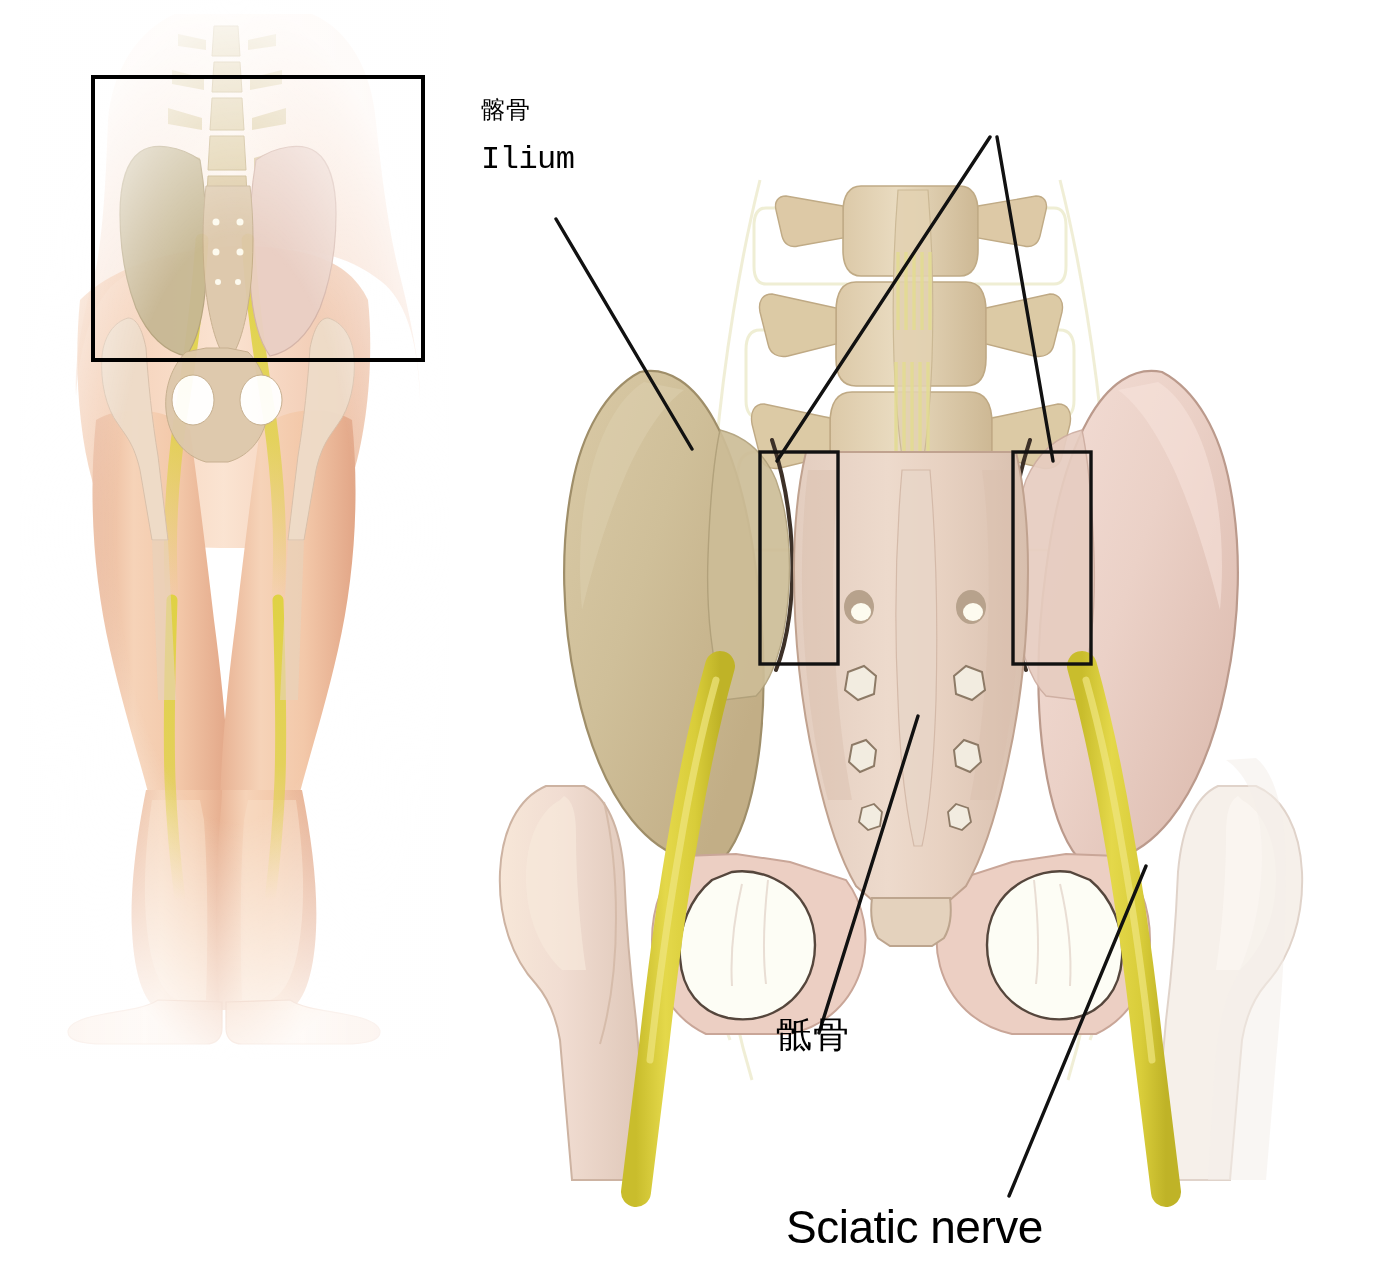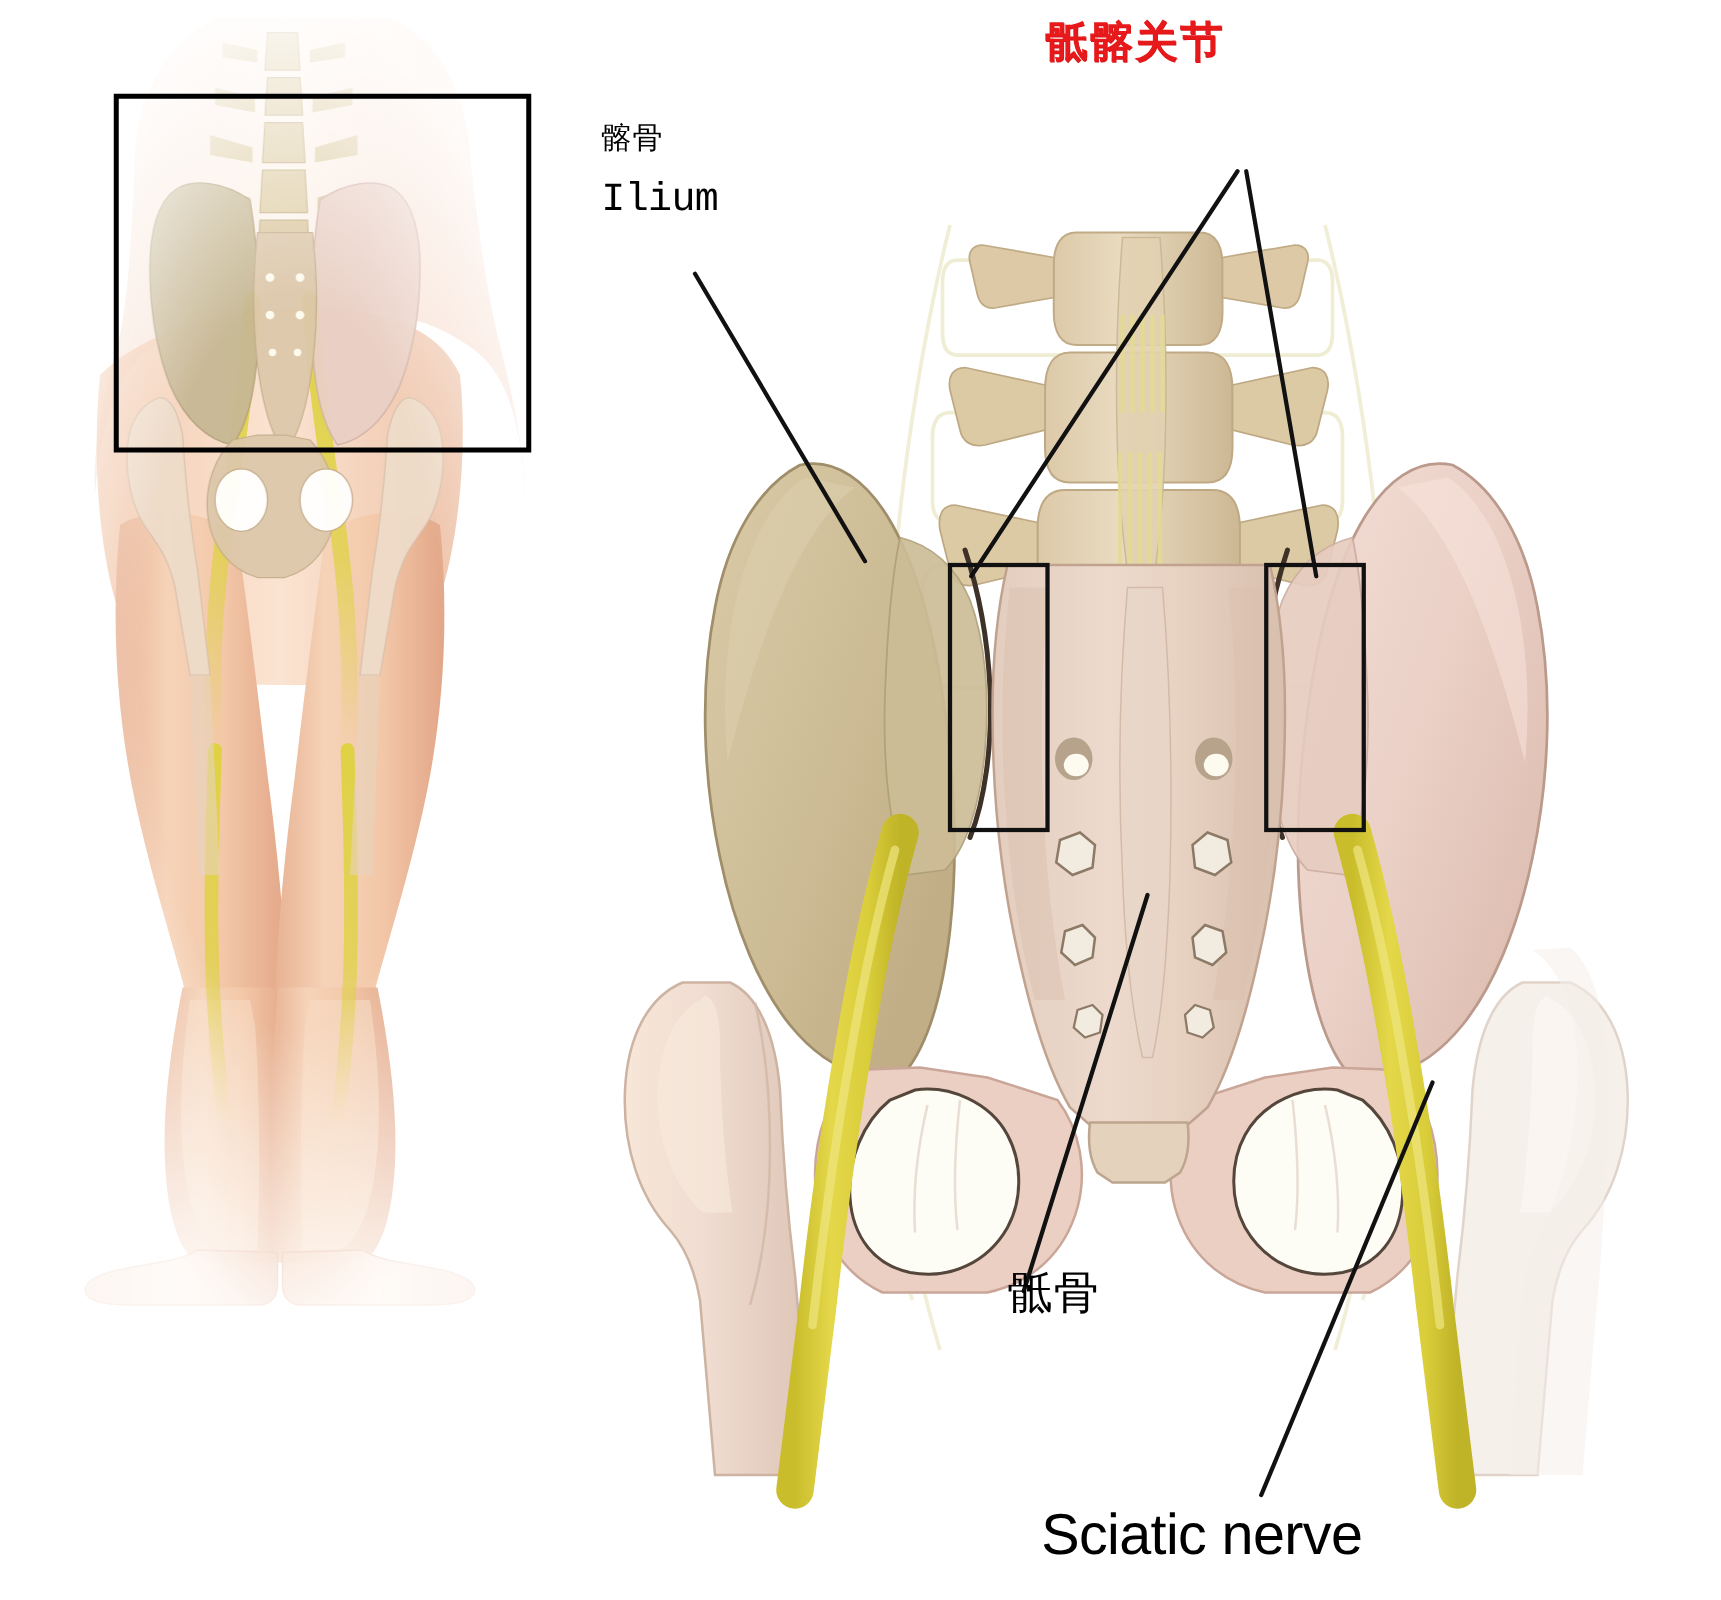--- a/index.html
+++ b/index.html
@@ -57,25 +57,25 @@
   #label-si .en { font-size: 47px; }
 
   #label-ilium { left: 481px; top: 98px; }
   #label-ilium .cn { font-size: 24px; margin-bottom: 20px; }
   #label-ilium .en { font-size: 32px; font-family: Liberation Mono, monospace; }
 
   #label-sacrum { left: 740px; top: 1016px; }
   #label-sacrum .cn {
     font-size: 36px;
     margin-bottom: 6px;
-    margin-left: 66px;
+    margin-left: 36px;
   }
   #label-sacrum .en { font-size: 46px; }
 
-  #label-sciatic { left: 833px; top: 1203px; text-align: center; }
+  #label-sciatic { left: 786px; top: 1203px; text-align: center; }
   #label-sciatic .en { font-size: 46px; }
 </style>
 </head>
 <body>
 
 <div id="figure">
 <svg width="1377" height="1280" viewBox="0 0 1377 1280" xmlns="http://www.w3.org/2000/svg">
   <defs>
 
     <linearGradient id="gSkin" x1="0" y1="0" x2="1" y2="0">
@@ -417,21 +417,20 @@
 
     <path d="M 1009 1196 L 1146 866" stroke-width="3.4"></path>
   </g>
 
   <rect x="760" y="452" width="78" height="212" fill="none" stroke="#111111" stroke-width="3.4"></rect>
   <rect x="1013" y="452" width="78" height="212" fill="none" stroke="#111111" stroke-width="3.4"></rect>
 </svg>
 </div>
 
 <div class="label" id="label-si">
-  <span class="cn">骶髂关节</span>
 </div>
 
 <div class="label" id="label-ilium">
   <span class="cn">髂骨</span>
   <span class="en">Ilium</span>
 </div>
 
 <div class="label" id="label-sacrum">
   <span class="cn">骶骨</span>
 </div>

